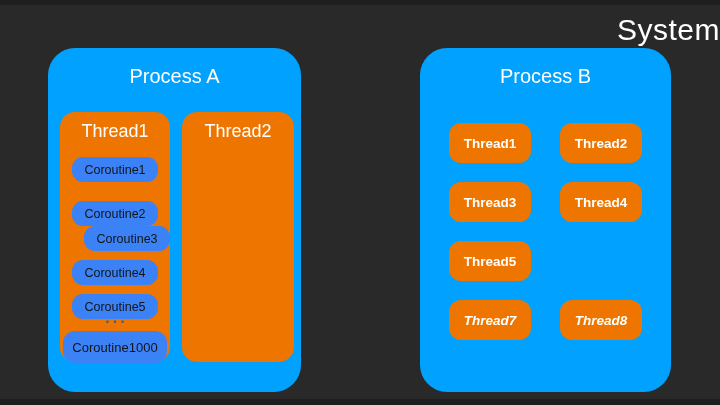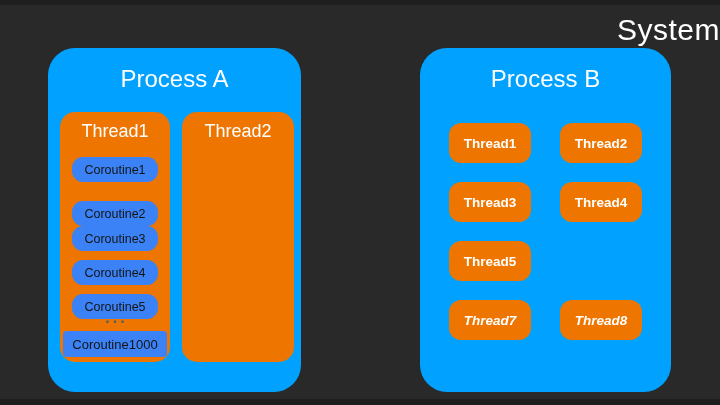--- a/index.html
+++ b/index.html
@@ -32,21 +32,21 @@
     background: #00a1ff;
     border-radius: 27px;
   }
   .process-a { left: 48px; width: 253px; }
   .process-b { left: 420px; width: 251px; }
 
   .process-label {
     padding-top: 17px;
     text-align: center;
     color: #ffffff;
-    font-size: 24px;
+    font-size: 20px;
     font-weight: 400;
   }
 
   
   .thread-col {
     position: absolute;
     top: 64px;
     height: 250px;
     background: #ee7600;
     border-radius: 15px;
@@ -72,24 +72,24 @@
     display: flex;
     align-items: center;
     justify-content: center;
     color: #141414;
     font-size: 12.5px;
     font-weight: normal;
     white-space: nowrap;
   }
   .c1 { top: 45px; }
   .c2 { top: 89px; }
-  .c3 { top: 114px; }
+  .c3 { top: 114px; margin-left: 12px; }
   .c4 { top: 148px; border-radius: 11px; }
   .c5 { top: 182px; }
-  .c1000 { top: 219px; left: 3px; width: 104px; height: 26px; font-size: 13px; border-radius: 4px; }
+  .c1000 { top: 219px; left: 3px; width: 104px; height: 32px; font-size: 13px; border-radius: 12px; }
 
   .dots {
     position: absolute;
     top: 201px;
     left: 0;
     width: 110px;
     height: 16px;
     text-align: center;
     color: #565d66;
     font-size: 16px;

